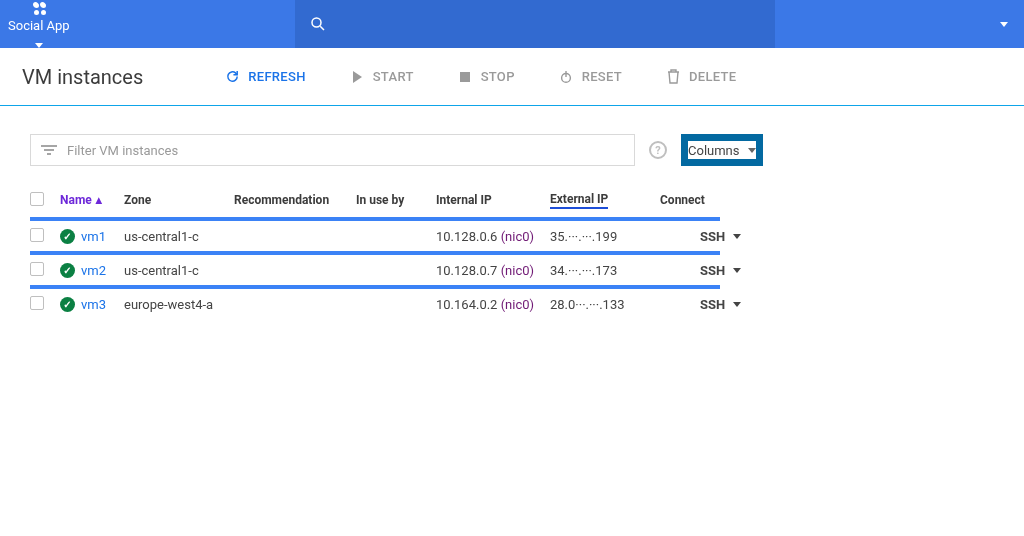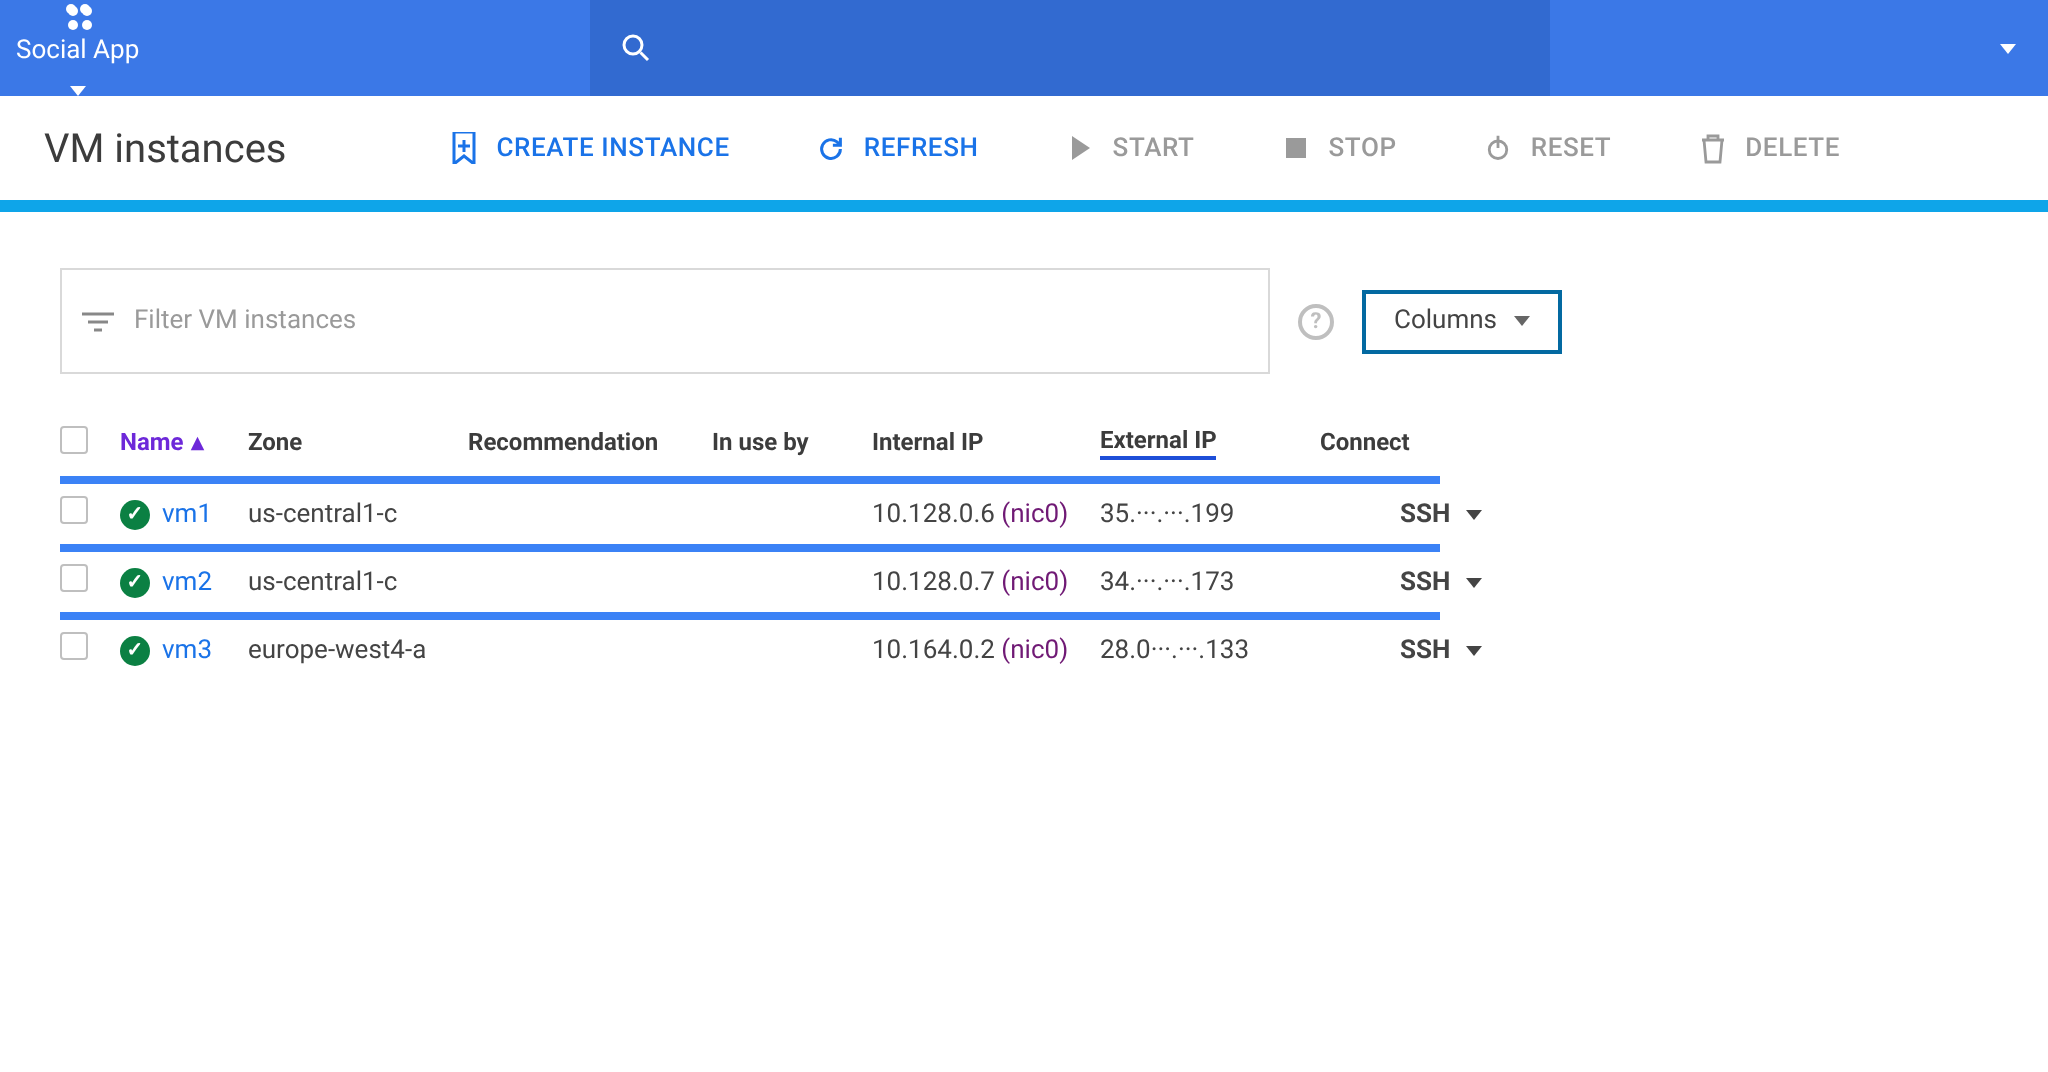--- a/index.html
+++ b/index.html
@@ -6,34 +6,34 @@
 body { background:#fff; color:#222; font-size:13px; }
 .topbar { height:48px; background:#3b78e7; display:flex; align-items:center; justify-content:space-between; padding:0 16px 0 8px; color:#fff; }
 .topbar-left { display:flex; align-items:center; gap:10px;flex-direction:column; }
 .brand-icon { display:inline-flex; align-items:center; }
 .brand-icon span { width:5px; height:5px; border-radius:50%; background:#fff; display:inline-block; margin:1px; }
 .brand-icon .row { display:block; line-height:0; }
 .search-region { display:flex; align-items:center; background:#326ad0; height:48px; flex:0 0 48%; padding:0 14px; }
 .search-region .sicon { color:#fff; }
 .topbar-right { display:flex; align-items:center; }
 
-.actionbar { height:58px; background:#fff; border-bottom:6px solid #0ea5e9; display:flex; align-items:center; padding:0 22px; gap:40px; }
+.actionbar { height:58px; background:#fff; border-bottom:1px solid #0ea5e9; display:flex; align-items:center; padding:0 22px; gap:40px; }
 .page-title { font-size:20px; color:#3c3c3c; font-weight:400; margin-right:40px; }
 .actions { display:flex; gap:42px; align-items:center; }
 .action { display:flex; align-items:center; gap:7px; color:#9a9a9a; font-weight:500; font-size:13px; letter-spacing:.3px; text-transform:uppercase; }
 .action.primary { color:#1a73e8; }
 .action .ic { width:18px; display:inline-flex; justify-content:center; }
 
 .content { padding:28px 30px 0 30px; }
 .filter-row { display:flex; align-items:center; gap:14px; margin-bottom:16px; }
-.filter-box { flex:0 0 605px; height:53px; border:1px solid #d9d9d9; display:flex; align-items:center; padding:0 10px; color:#777; }
+.filter-box { flex:0 0 605px; height:32px; border:1px solid #d9d9d9; display:flex; align-items:center; padding:0 10px; color:#777; }
 .filter-box input { border:none; outline:none; font-size:13px; flex:1; color:#555; background:transparent; }
 .filter-box input::placeholder { color:#9a9a9a; }
 .help-circle { width:18px; height:18px; border-radius:50%; border:2px solid #bfbfbf; color:#bfbfbf; font-size:11px; display:flex; align-items:center; justify-content:center; font-weight:700; }
-.columns-btn { height:32px; border:2px solid #0369a1; background:#fff; display:flex; align-items:center; padding:0 14px; gap:8px; font-size:13px; color:#444; }
+.columns-btn { height:32px; border:7px solid #0369a1; background:#fff; display:flex; align-items:center; padding:0 0; gap:8px; font-size:13px; color:#444; }
 
 .table { width:690px; border-top:1px solid transparent; }
 .thead,.trow { display:grid; grid-template-columns:30px 64px 110px 122px 80px 114px 110px 60px; align-items:center; height:34px; }
 .thead { font-weight:700; color:#3c3c3c; font-size:12px; }
 .trow { border-top:4px solid #3b82f6; color:#444; font-size:13px; }
 .thead .name { color:#6d28d9; display:flex; align-items:center; gap:4px; }
 .chk { width:14px; height:14px; border:1px solid #bfbfbf; border-radius:2px; display:inline-block; }
 .trow .nmcell { display:flex; align-items:center; gap:6px; }
 .status { width:15px; height:15px; border-radius:50%; background:#0b8043; display:inline-flex; align-items:center; justify-content:center; }
 .status::after { content:"✓"; color:#fff; font-size:10px; font-weight:700; }
@@ -69,30 +69,20 @@
   <div class="topbar-right">
     <span class="caret-down small" style="color:#fff;"></span>
   </div>
 </div>
 
 <div class="actionbar">
   <div class="page-title">VM instances</div>
   <div class="actions">
     <div class="action primary">
       <span class="ic">
-          <svg width="14" height="16" viewBox="0 0 14 16">
-            <path d="M2 0h10v16l-5-4-5 4V0z" fill="none" stroke="#1a73e8" stroke-width="1.5"></path>
-            <line x1="7" y1="4" x2="7" y2="10" stroke="#1a73e8" stroke-width="1.5"></line>
-            <line x1="4" y1="7" x2="10" y2="7" stroke="#1a73e8" stroke-width="1.5"></line>
-          </svg>
-        </span>
-      <span>CREATE INSTANCE</span>
-    </div>
-    <div class="action primary">
-      <span class="ic">
           <svg width="15" height="15" viewBox="0 0 16 16">
             <path d="M13 8a5 5 0 1 1-1.8-3.8L13 6" fill="none" stroke="#1a73e8" stroke-width="1.6"></path>
             <path d="M13 2v4h-4" fill="none" stroke="#1a73e8" stroke-width="1.6"></path>
           </svg>
         </span>
       <span>REFRESH</span>
     </div>
     <div class="action">
       <span class="ic">
           <svg width="12" height="14" viewBox="0 0 12 14">

